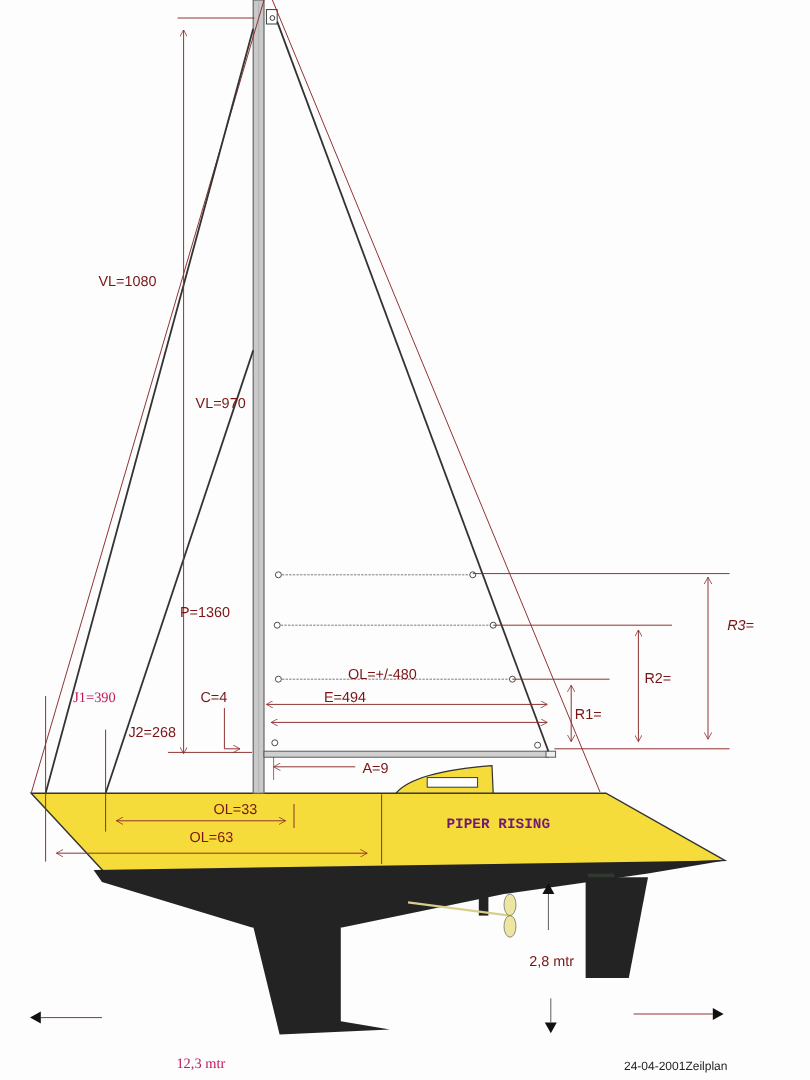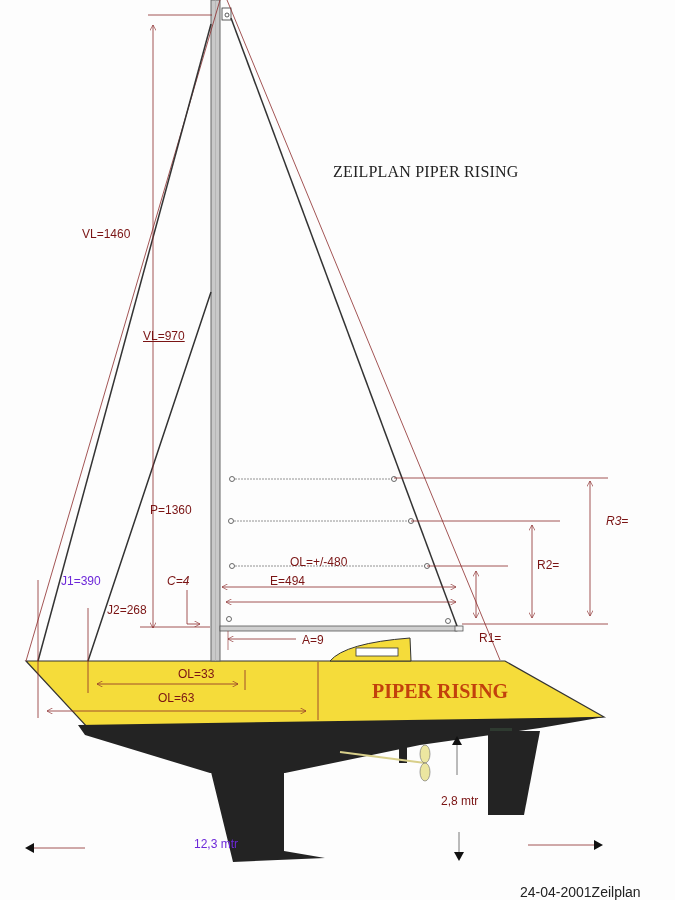--- a/index.html
+++ b/index.html
@@ -1,24 +1,24 @@
 <!DOCTYPE html>
 <html><head>
 <meta charset="utf-8">
 <style>
   html, body { margin:0; padding:0; background:#ffffff; }
   body { width:675px; height:900px; overflow:hidden; position:relative; font-family:"Liberation Sans", sans-serif; }
   #stage { position:absolute; left:0; top:0; width:675px; height:900px; background:#fdfdfd; }
   svg { position:absolute; left:0; top:0; }
   .lbl { position:absolute; white-space:nowrap; line-height:1; }
   .red { color:#7a1414; font-size:12px; font-family:"Liberation Sans", sans-serif; }
-  .blk { color:#6d28d9; font-size:12px; font-family:Liberation Sans, sans-serif; }
+  .blk { color:#be185d; font-size:12px; font-family:Liberation Serif, serif; }
   .serif-title { font-family:"Liberation Serif", serif; color:#222; font-size:16px; letter-spacing:0.2px; }
-  .hull-name { font-family:Liberation Serif, serif; color:#c2410c; font-size:20px; font-weight:bold; }
-  .foot { font-family:"Liberation Sans", sans-serif; color:#222; font-size:14px; }
+  .hull-name { font-family:Liberation Mono, monospace; color:#701a75; font-size:12px; font-weight:bold; }
+  .foot { font-family:"Liberation Sans", sans-serif; color:#222; font-size:10px; }
 </style>
 </head>
 <body>
 
 <div id="stage">
 <svg width="675" height="900" viewBox="0 0 675 900">
   <defs>
     <marker id="openArrow" viewBox="0 0 10 10" refX="9" refY="5" markerWidth="8" markerHeight="8" orient="auto-start-reverse">
       <path d="M0,0 L9,5 L0,10" fill="none" stroke="#8b2a2a" stroke-width="1"></path>
     </marker>
@@ -115,32 +115,31 @@
   <polygon points="452,745 462,745 457,736" fill="#111"></polygon>
   <line x1="459" y1="832" x2="459" y2="852" stroke="#555" stroke-width="0.8"></line>
   <polygon points="454,852 464,852 459,861" fill="#111"></polygon>
 
   <line x1="34" y1="848" x2="85" y2="848" stroke="#8b2a2a" stroke-width="0.8"></line>
   <polygon points="34,843 34,853 25,848" fill="#111"></polygon>
   <line x1="528" y1="845" x2="594" y2="845" stroke="#8b2a2a" stroke-width="0.8"></line>
   <polygon points="594,840 594,850 603,845" fill="#111"></polygon>
 </svg>
 
-<div class="lbl serif-title" style="left:333px;top:164px;">ZEILPLAN PIPER RISING</div>
-<div class="lbl red" style="left:82px;top:228px;">VL=1460</div>
-<div class="lbl red" style="left:143px;top:330px;text-decoration:underline;">VL=970</div>
+<div class="lbl red" style="left:82px;top:228px;">VL=1080</div>
+<div class="lbl red" style="left:163px;top:330px;">VL=970</div>
 <div class="lbl red" style="left:150px;top:504px;">P=1360</div>
 <div class="lbl blk" style="left:61px;top:575px;">J1=390</div>
 <div class="lbl red" style="left:107px;top:604px;">J2=268</div>
-<div class="lbl red" style="left:167px;top:575px;font-style:italic;">C=4</div>
+<div class="lbl red" style="left:167px;top:575px;">C=4</div>
 <div class="lbl red" style="left:270px;top:575px;">E=494</div>
 <div class="lbl red" style="left:270px;top:556px;padding-left:20px;">OL=+/-480</div>
 <div class="lbl red" style="left:302px;top:634px;">A=9</div>
-<div class="lbl red" style="left:479px;top:589px;margin-top:43px;">R1=</div>
+<div class="lbl red" style="left:479px;top:589px;">R1=</div>
 <div class="lbl red" style="left:537px;top:559px;">R2=</div>
 <div class="lbl red" style="left:606px;top:515px;font-style:italic;">R3=</div>
 <div class="lbl red" style="left:158px;top:668px;padding-left:20px;">OL=33</div>
 <div class="lbl red" style="left:158px;top:692px;text-align:right;">OL=63</div>
 <div class="lbl hull-name" style="left:372px;top:681px;">PIPER RISING</div>
 <div class="lbl red" style="left:441px;top:795px;">2,8 mtr</div>
-<div class="lbl blk" style="left:147px;top:838px;margin-left:47px;">12,3 mtr</div>
+<div class="lbl blk" style="left:147px;top:880px;">12,3 mtr</div>
 <div class="lbl foot" style="left:520px;top:885px;">24-04-2001Zeilplan</div>
 </div>
 
 </body></html>

